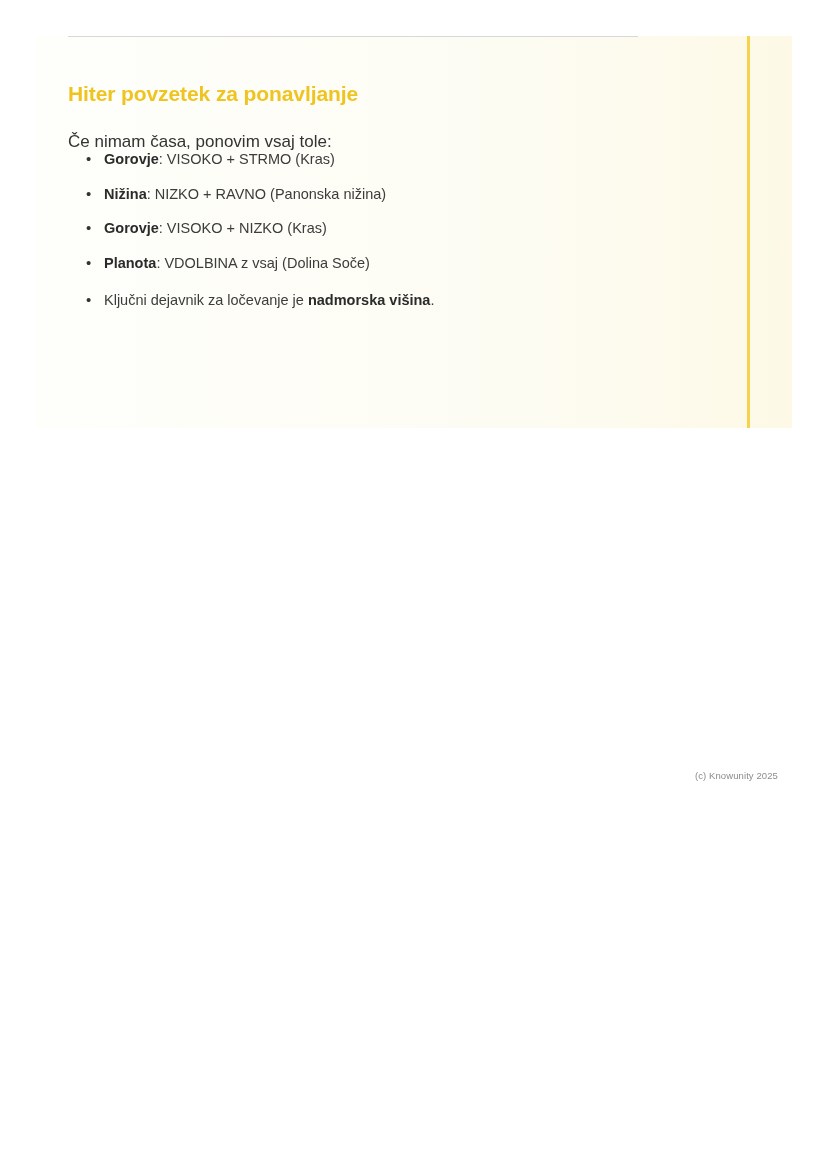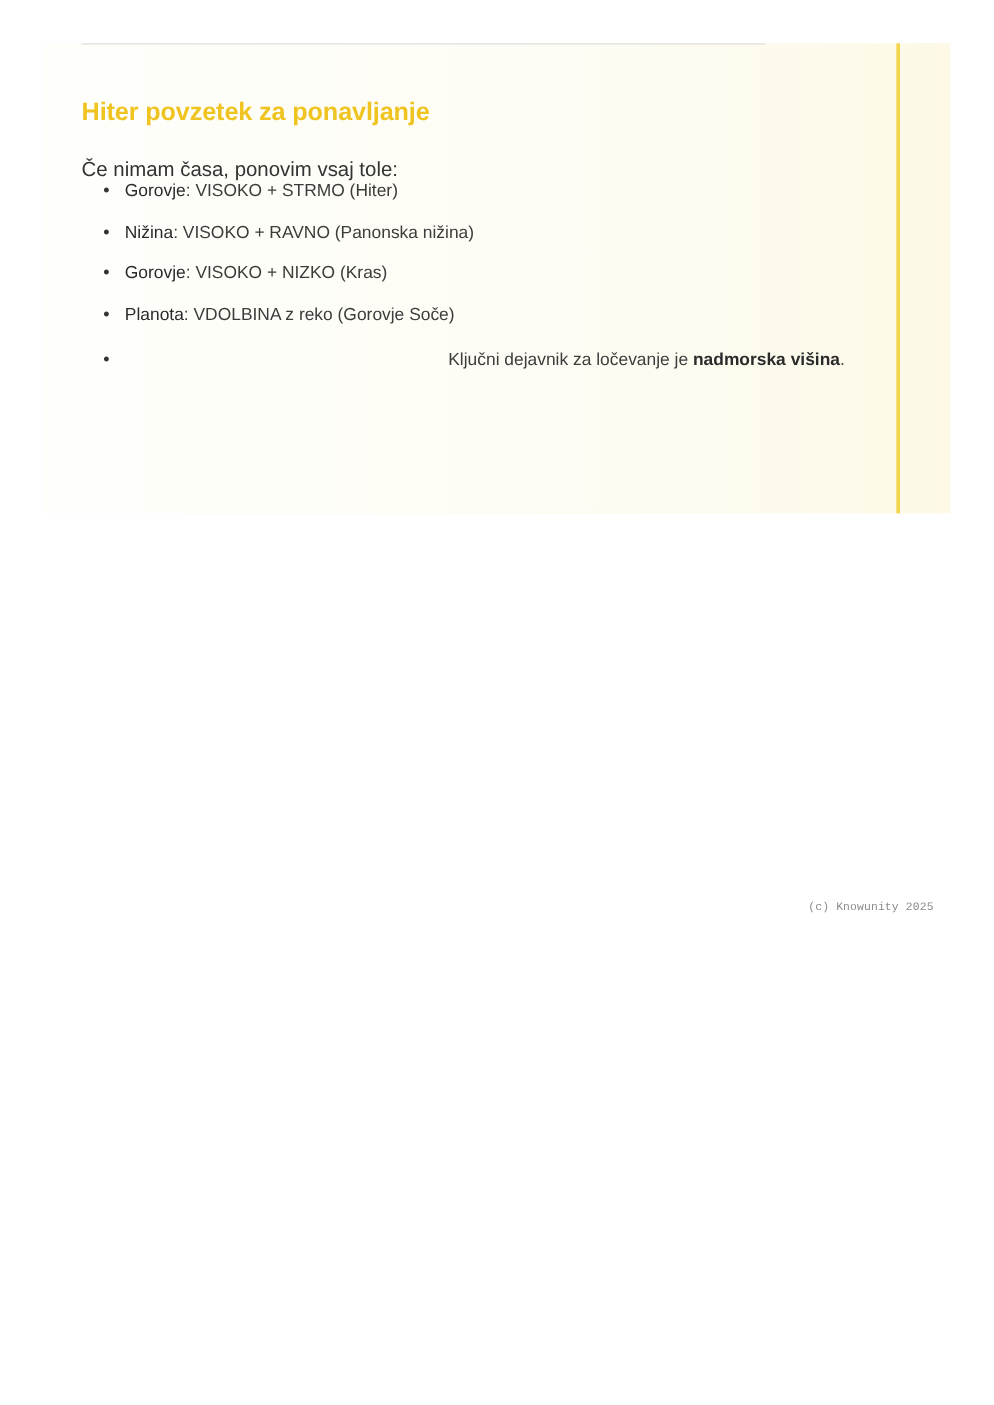--- a/index.html
+++ b/index.html
@@ -119,74 +119,72 @@
     top: -1px;
     font-size: 14px;
     color: #333333;
   }
 
   ul.sub > li:last-child {
     margin-bottom: 0;
   }
 
   li .lead {
-    font-weight: normal;
+    font-weight: bold;
     color: #2b2b2b;
     margin-top: 20px;
   }
 
   li .strongtail {
     font-weight: bold;
     color: #2b2b2b;
   }
 
   .li-spacer-top {
     margin-top: 18px;
-    text-align: right;
   }
 
   .footer-credit {
     position: absolute;
     right: 50px;
-    bottom: 64px;
+    bottom: 44px;
     font-size: 9.5px;
     color: #8c8c8c;
     letter-spacing: 0.1px;
-    font-family: Liberation Mono, monospace;
   }
 </style>
 </head>
 <body>
 
 <div class="page">
 
   <section class="summary-card">
     <div class="top-rule"></div>
     <div class="card-accent"></div>
 
     <h2 class="card-title">Hiter povzetek za ponavljanje</h2>
 
     <p class="card-intro">Če nimam časa, ponovim vsaj tole:</p>
 
     <ul class="bullets">
 
       <li>
-        <span class="lead">Gorovje</span><span>: VISOKO + STRMO (Hiter)</span>
+        <span class="lead">Gorovje</span><span>: VISOKO + STRMO (Kras)</span>
       </li>
 
       <li>
-        <span class="lead">Nižina</span><span>: VISOKO + RAVNO (Panonska nižina)</span>
+        <span class="lead">Nižina</span><span>: NIZKO + RAVNO (Panonska nižina)</span>
       </li>
 
       <li>
         <span class="lead">Gorovje</span><span>: VISOKO + NIZKO (Kras)</span>
       </li>
 
       <li>
-        <span class="lead">Planota</span><span>: VDOLBINA z reko (Gorovje Soče)</span>
+        <span class="lead">Planota</span><span>: VDOLBINA z vsaj (Dolina Soče)</span>
       </li>
 
       <li class="li-spacer-top">
         <span>Ključni dejavnik za ločevanje je </span><span class="strongtail">nadmorska višina</span><span>.</span>
       </li>
 
     </ul>
   </section>
 
   <div class="footer-credit">(c) Knowunity 2025</div>

